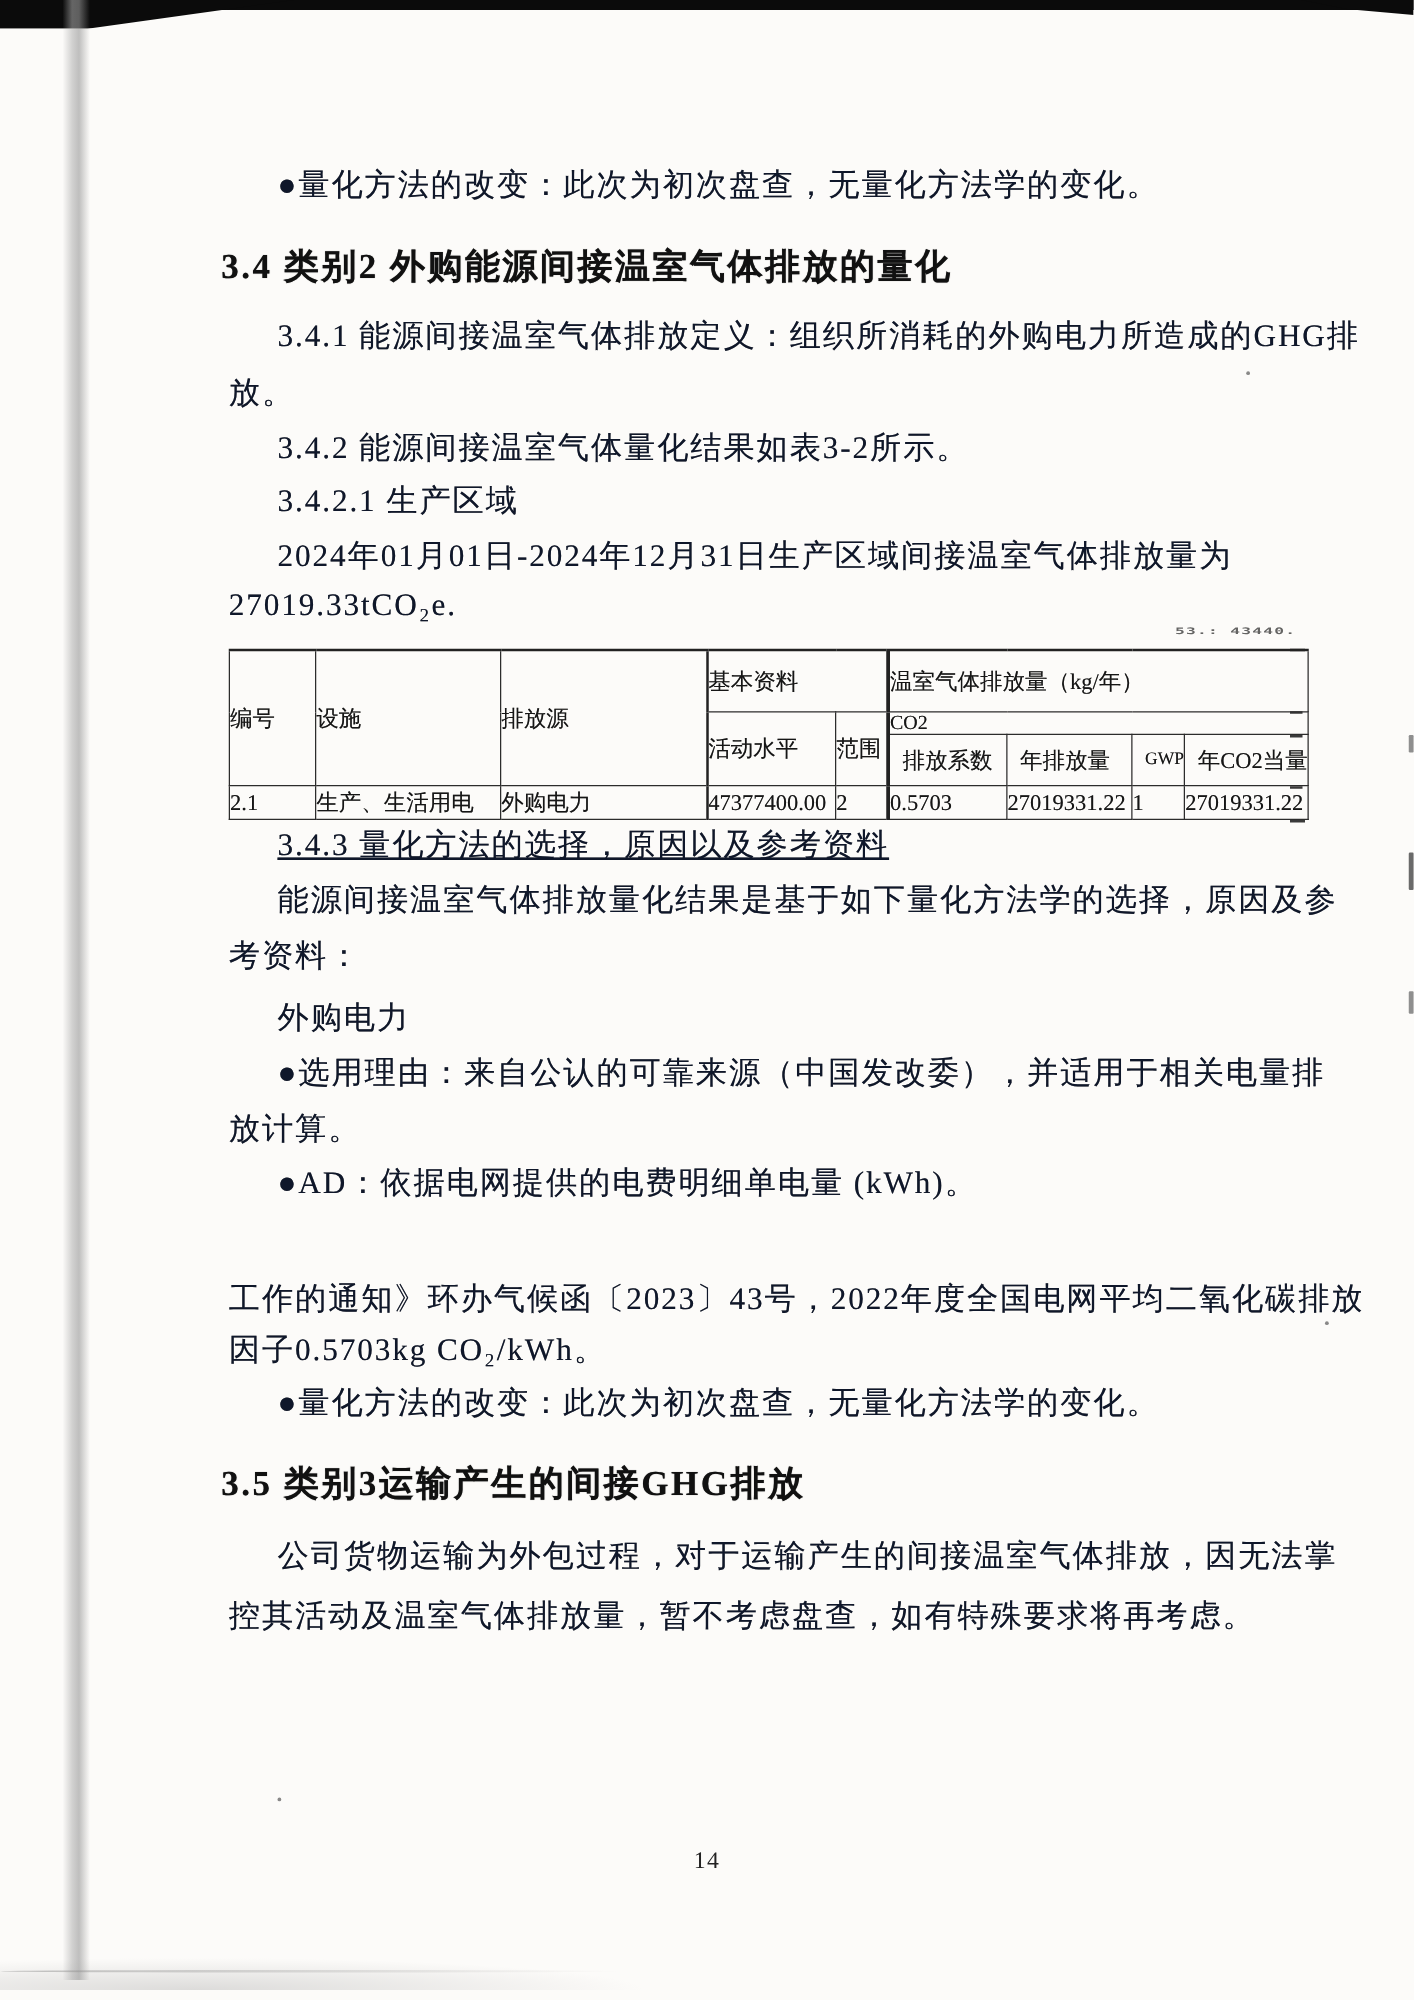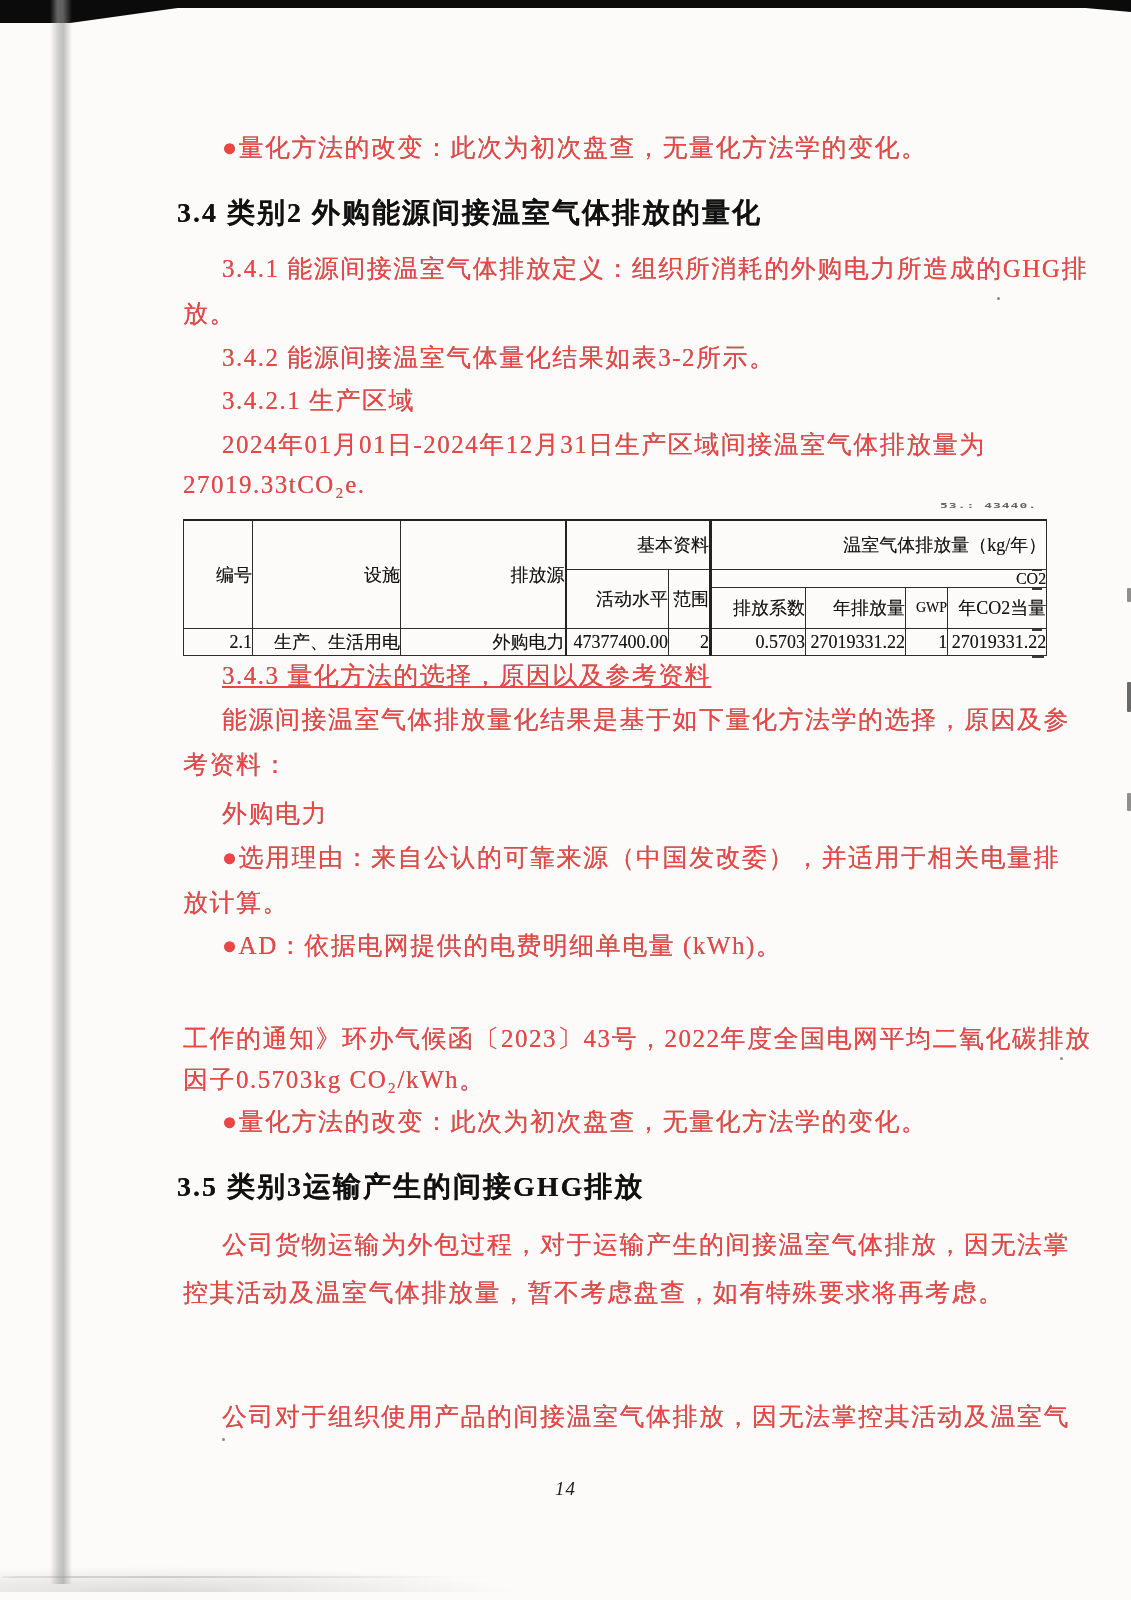--- a/index.html
+++ b/index.html
@@ -22,31 +22,31 @@
     background:radial-gradient(ellipse at 30% 100%,rgba(160,160,160,.35),rgba(160,160,160,0) 70%);}
   .bottom-edge-line{position:absolute;left:0;top:1576px;width:500px;height:2px;
     background:linear-gradient(to right,rgba(140,140,140,.5),rgba(140,140,140,0));border-radius:50%;}
   .edge-mark{position:absolute;background:#8f8f8f;width:4px;border-radius:1px;}
   .speck{position:absolute;width:3px;height:3px;border-radius:50%;background:#6b6b6b;opacity:.8;}
   .table-stub{position:absolute;height:2px;background:#3a3a3a;}
   .artifact-frag{position:absolute;left:940px;top:501px;width:95px;height:15px;overflow:hidden;
     font-family:"DejaVu Sans Mono",monospace;font-size:13px;font-weight:bold;color:#4a4a4a;
     letter-spacing:1px;transform:scaleY(.55);transform-origin:top;opacity:.85;white-space:nowrap;}
   
-  .t{position:absolute;left:183px;font-size:25px;letter-spacing:1.5px;white-space:nowrap;color:#ef4444;
+  .t{position:absolute;left:183px;font-size:25px;letter-spacing:1.5px;white-space:nowrap;color:#0f172a;
      text-shadow:0 0 .5px rgba(20,20,20,.55);}
   .t.ind{left:222px;}
   .h{position:absolute;left:177px;font-size:28px;font-weight:bold;letter-spacing:2px;white-space:nowrap;
      color:#111;text-shadow:0 0 .6px rgba(0,0,0,.7);}
   .pagenum{position:absolute;top:1478px;left:0;width:1131px;text-align:center;
-     font-size:19px;letter-spacing:1px;color:#222;font-style:italic;}
+     font-size:19px;letter-spacing:1px;color:#222;}
   
   table.emis{position:absolute;left:183px;top:519px;border-collapse:collapse;table-layout:fixed;
      font-size:18px;color:#161616;text-shadow:0 0 .4px rgba(0,0,0,.5);}
-  table.emis td{border:1.5px solid #2c2c2c;text-align:right;vertical-align:middle;
+  table.emis td{border:1.5px solid #2c2c2c;text-align:left;vertical-align:middle;
      padding:0;overflow:hidden;white-space:nowrap;}
   table.emis .r1 td{height:48px;}
   table.emis .r2 td.co2row{height:17px;font-size:16px;line-height:1;}
   table.emis .r3 td{height:40px;padding-left:10px;}
   table.emis .r4 td{height:26px;font-size:18px;}
   table.emis td.thick{border-left:3px solid #222;}
   table.emis td.med{border-left:2px solid #222;}
   table.emis td.gwp{font-size:14px;}
   table.emis tr.r1 td{border-top:2px solid #222;}
 </style>
@@ -142,16 +142,15 @@
   <div class="t" style="top:886px;">放计算。</div>
   <div class="t ind" style="top:929px;">●AD：依据电网提供的电费明细单电量 (kWh)。</div>
   <div class="t" style="top:1022px;">工作的通知》环办气候函〔2023〕43号，2022年度全国电网平均二氧化碳排放</div>
   <div class="t" style="top:1063px;">因子0.5703kg CO₂/kWh。</div>
   <div class="t ind" style="top:1105px;">●量化方法的改变：此次为初次盘查，无量化方法学的变化。</div>
 
   <div class="h" style="top:1168px;">3.5 类别3运输产生的间接GHG排放</div>
   <div class="t ind" style="top:1228px;">公司货物运输为外包过程，对于运输产生的间接温室气体排放，因无法掌</div>
   <div class="t" style="top:1276px;">控其活动及温室气体排放量，暂不考虑盘查，如有特殊要求将再考虑。</div>
 
-  <div class="t ind" style="top:1400px;">公司对于组织使用产品的间接温室气体排放，因无法掌控其活动及温室气</div>
 
   <div class="pagenum">14</div>
 </div>
 
 </body></html>

